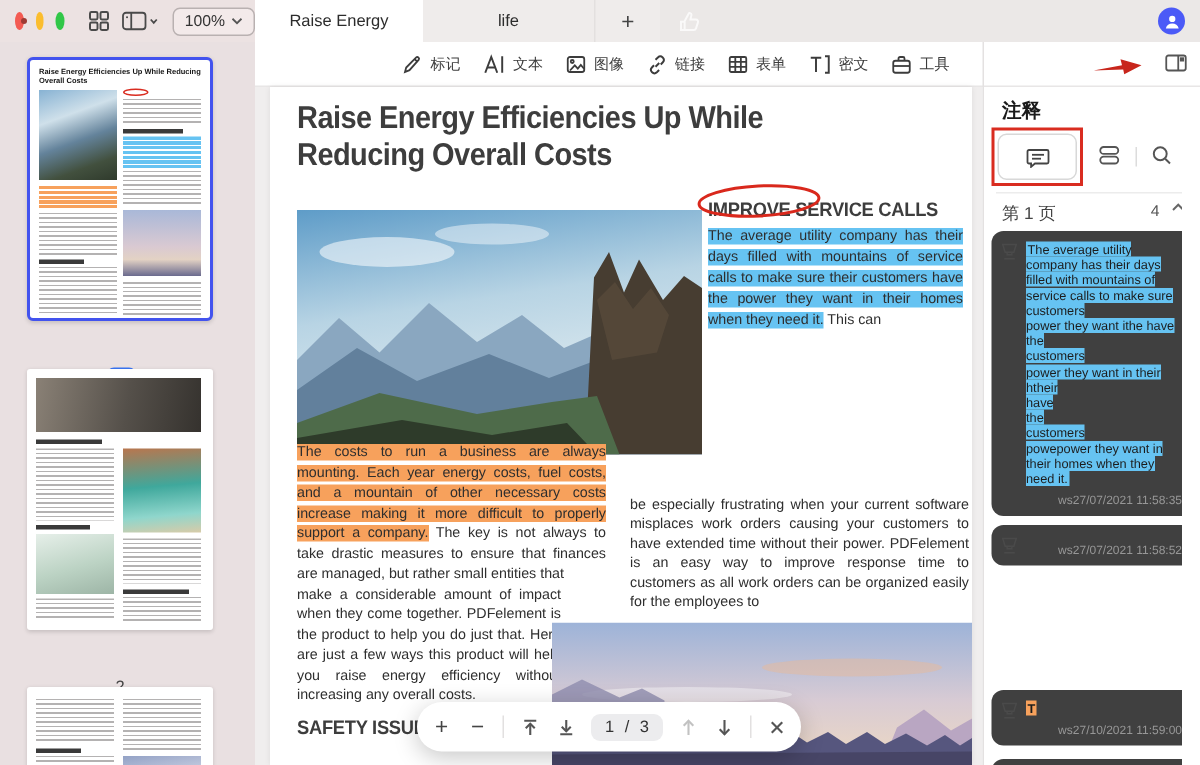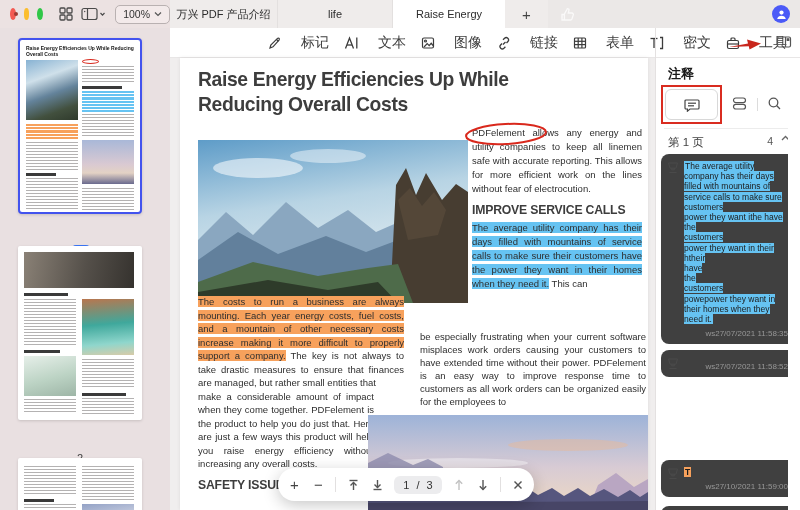--- a/index.html
+++ b/index.html
@@ -23,21 +23,21 @@
   .tab.t1 { width:112px; background:#fff; border-right:none; }
   .tab.t2 { width:115px; }
   .tab.t3 { width:107px; }
   .tab-plus { width:43px; display:flex; align-items:center; justify-content:center; font-size:15px; color:#444; }
   .tab-right { flex:1; display:flex; align-items:center; justify-content:space-between; padding:0 10px 0 12px; background:#ebe8e7; }
   .avatar { width:18px; height:18px; border-radius:50%; background:#4b5af7; display:flex; align-items:center; justify-content:center; }
 
   
   .toolbar { position:absolute; left:170px; top:28px; width:630px; height:30px; background:#fff; border-bottom:1px solid #e8e6e6; }
   .tool-items { position:absolute; left:98px; top:0; height:30px; display:flex; align-items:center; gap:15px; }
-  .tool-item { display:flex; align-items:center; gap:19px; font-size:14px; color:#3c3c3c; cursor:default; }
+  .tool-item { display:flex; align-items:center; gap:5px; font-size:10px; color:#3c3c3c; cursor:default; }
   .panel-toggle { position:absolute; right:8px; top:7px; }
   .red-arrow { position:absolute; right:38px; top:9px; }
   .vdiv-main { position:absolute; left:655px; top:28px; width:1px; height:482px; background:#e4e1e1; z-index:5; }
 
   
   .sidebar { position:absolute; left:0; top:28px; width:170px; height:482px; background:#e9e0e1; overflow:hidden; }
   .thumb { position:absolute; left:18px; width:124px; background:#fff; box-shadow:0 1px 3px rgba(0,0,0,.15); border-radius:2px; overflow:hidden; }
   .thumb.sel { border:2px solid #4353ee; border-radius:4px; }
   .pg-badge { position:absolute; left:71px; top:217px; width:20px; height:17px; background:#3b76f6; color:#fff; font-size:10px; font-weight:bold; border-radius:5px; display:flex; align-items:center; justify-content:center; }
   .pg-num { position:absolute; left:0; top:424px; width:160px; text-align:center; font-size:11px; color:#444; }
@@ -112,28 +112,25 @@
         </svg>
       </div>
       <div class="zoom-pill">
         <span>100%</span>
         <svg width="8" height="6" viewBox="0 0 8 6" fill="none" stroke="#555" stroke-width="1.2">
             <polyline points="1,1.5 4,4.5 7,1.5"></polyline>
           </svg>
       </div>
     </div>
     <div class="tabstrip">
-      <div class="tab t0">
-          <span>万兴 PDF 产品介绍</span>
+      <div class="tab t1">
+          <span>Raise Energy</span>
         </div>
       <div class="tab t2">
           <span>life</span>
-        </div>
-      <div class="tab t1">
-          <span>Raise Energy</span>
         </div>
       <div class="tab-plus">
           <span>+</span>
         </div>
       <div class="tab-right">
         <svg width="15" height="14" viewBox="0 0 15 14" fill="none" stroke="#fdfdfd" stroke-width="1.3" opacity=".85">
           <path d="M2 13V7.5h2.2L7 2.3c.5-1 2-.6 2 .5L8.3 6h3.6c1 0 1.7 1 1.4 1.9l-1.3 4c-.2.65-.8 1.1-1.5 1.1H2z"></path>
           <line x1="4.4" y1="7.5" x2="4.4" y2="13"></line>
         </svg>
         <div class="avatar">
@@ -279,21 +276,20 @@
         <ellipse cx="130" cy="16" rx="38" ry="7" fill="#fff" opacity="0.45"></ellipse>
         <polygon points="0,100 28,72 55,95 88,62 120,88 150,70 178,92 210,78 240,97 270,84 270,163 0,163" fill="#8aa7c0"></polygon>
         <polygon points="0,120 40,92 80,114 128,96 168,112 200,100 240,116 270,104 270,163 0,163" fill="#62809c"></polygon>
         <polygon points="192,163 198,45 208,28 218,55 228,33 244,60 258,44 270,52 270,163" fill="#473d31"></polygon>
         <polygon points="200,60 212,48 224,66 236,52 248,70 240,95 210,100" fill="#5a4c3c" opacity="0.7"></polygon>
         <polygon points="0,163 0,142 55,122 120,136 170,128 200,124 215,163" fill="#4e6b4a"></polygon>
         <polygon points="0,163 0,152 70,140 130,150 180,142 200,163" fill="#2e3b2a"></polygon>
       </svg>
 
       <div class="rightcol">
-        <p>PDFelement allows any energy and utility companies to keep all linemen safe with accurate reporting. This allows for more efficient work on the lines without fear of electrocution.</p>
         <h2>IMPROVE SERVICE CALLS</h2>
         <p><span class="hl-blue">The average utility company has their days filled with mountains of service calls to make sure their customers have the power they want in their homes when they need it.</span><span> This can</span></p>
       </div>
 
       <svg class="red-ellipse" width="88" height="28" viewBox="0 0 88 28">
         <ellipse cx="44" cy="14" rx="40" ry="10" fill="none" stroke="#d9281c" stroke-width="2" transform="rotate(-3 44 14)"></ellipse>
       </svg>
 
       <div class="cont-block">be especially frustrating when your current software misplaces work orders causing your customers to have extended time without their power. PDFelement is an easy way to improve response time to customers as all work orders can be organized easily for the employees to</div>
 

